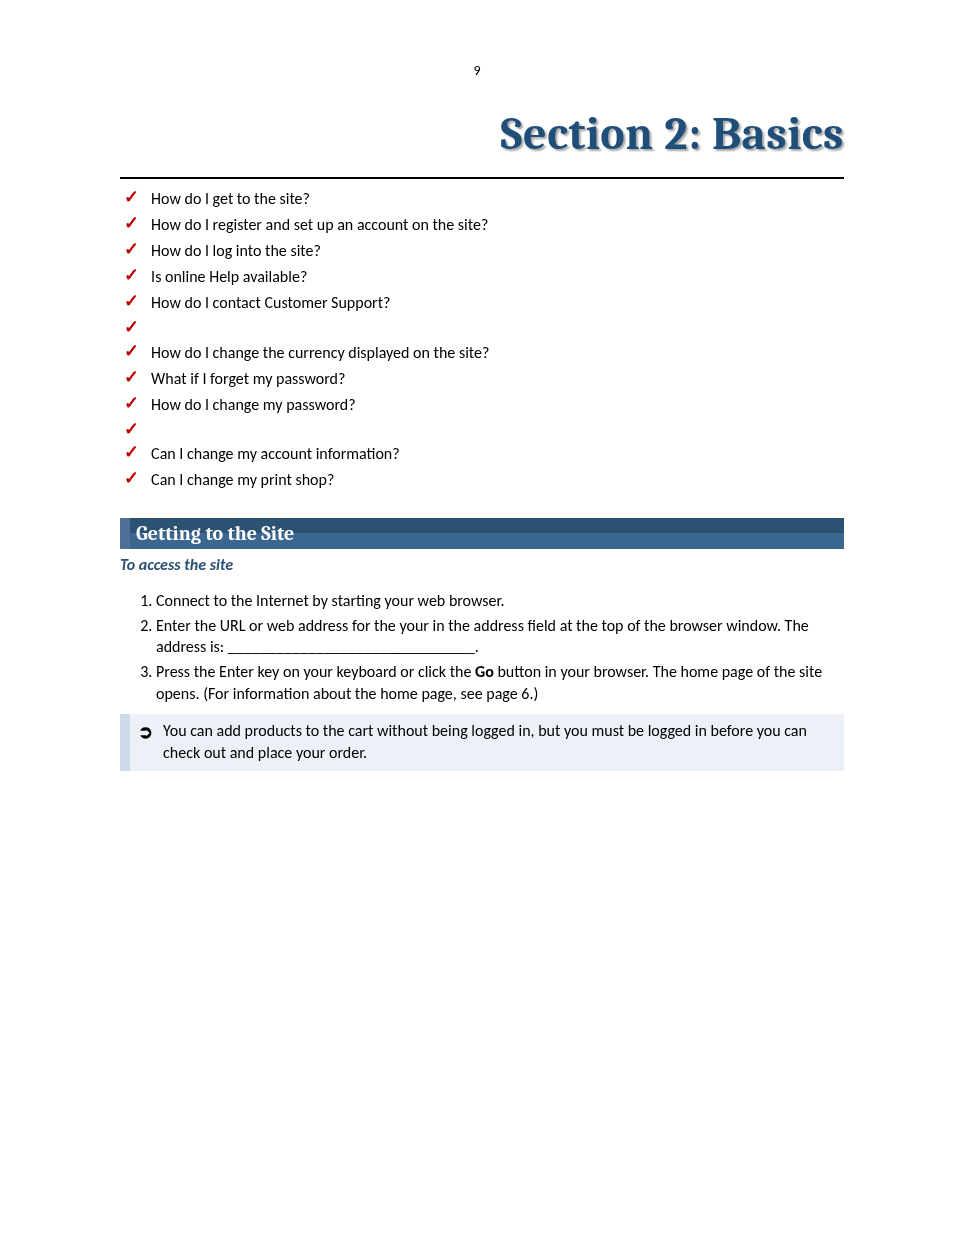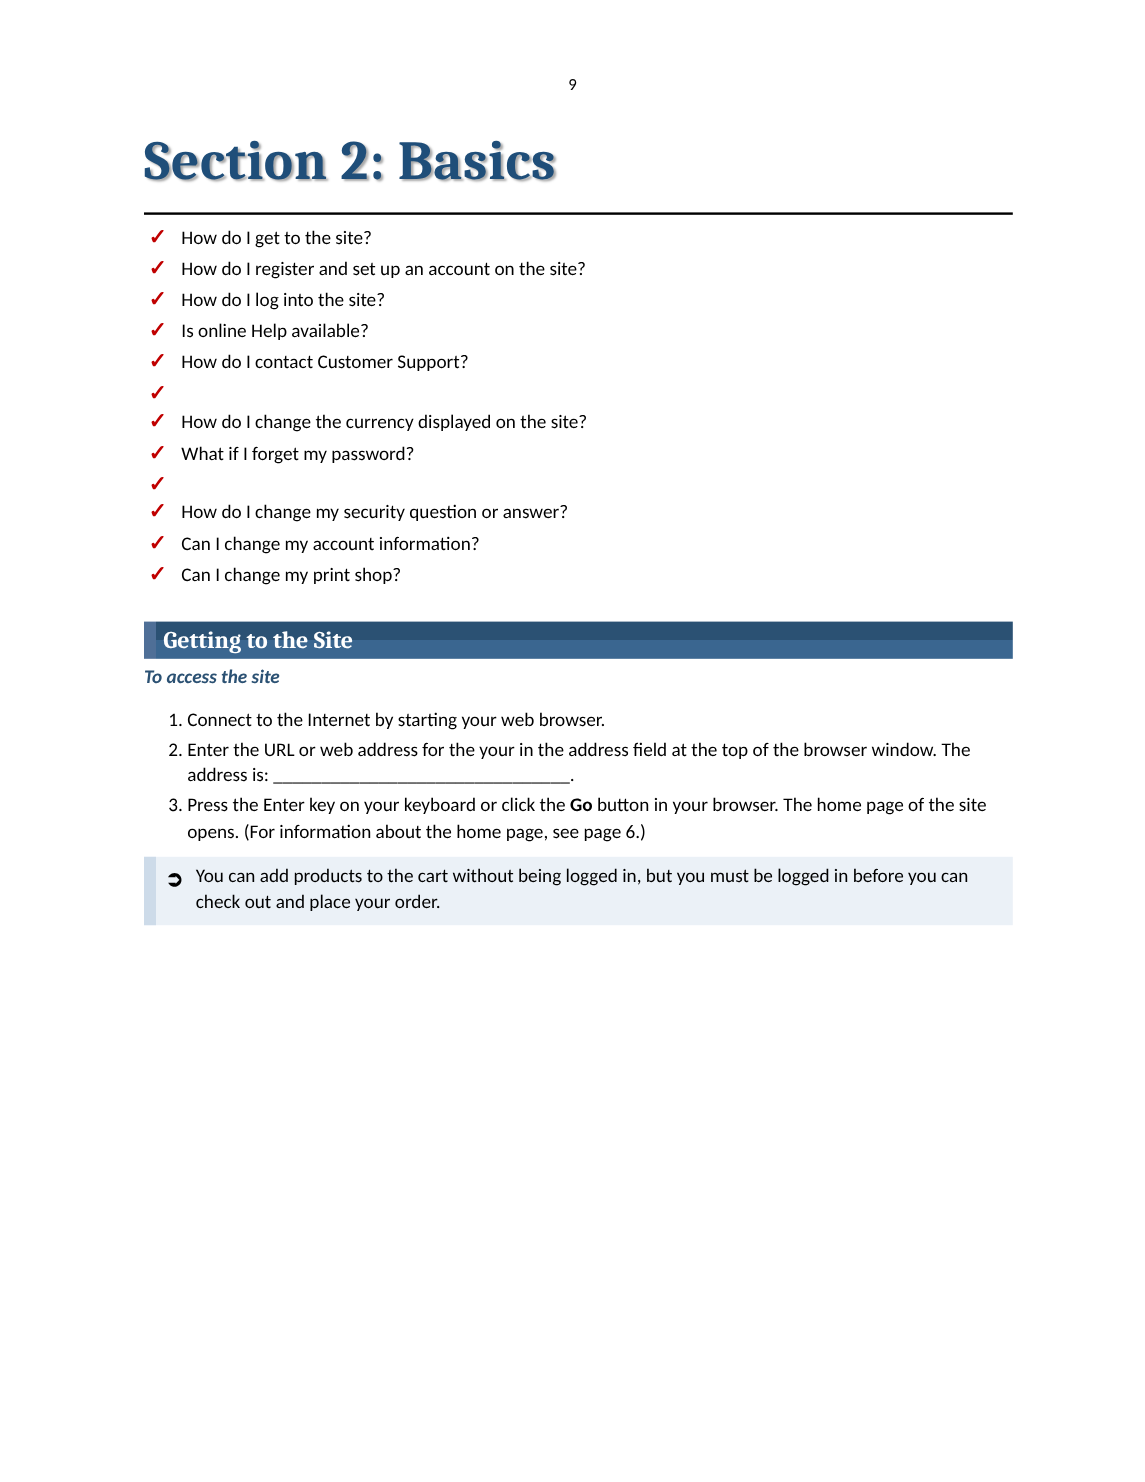--- a/index.html
+++ b/index.html
@@ -26,20 +26,21 @@
     color: #000;
   }
   h1.section-title {
     font-family: "Cambria", "Times New Roman", Georgia, serif;
     font-weight: 700;
     font-size: 46px;
     color: #1f4e79;
     text-shadow: 2px 2px 2px rgba(0,0,0,0.35);
     margin: 48px 0 16px 0;
     letter-spacing: 0.5px;
+    text-align: right;
   }
   .h1-rule {
     border: none;
     border-top: 2px solid #000;
     margin: 0 0 8px 0;
   }
   .intro-line {
     font-weight: 700;
     font-size: 16px;
     margin: 6px 0 10px 0;
@@ -154,24 +155,24 @@
     <li>
         <span class="check-icon">✓</span>
         <span class="check-text">How do I change the currency displayed on the site?</span>
       </li>
     <li>
         <span class="check-icon">✓</span>
         <span class="check-text">What if I forget my password?</span>
       </li>
     <li>
         <span class="check-icon">✓</span>
-      </li>
-    <li>
-        <span class="check-icon">✓</span>
-        <span class="check-text">How do I change my security question or answer?</span>
+        <span class="check-text">How do I change my password?</span>
+      </li>
+    <li>
+        <span class="check-icon">✓</span>
       </li>
     <li>
         <span class="check-icon">✓</span>
         <span class="check-text">Can I change my account information?</span>
       </li>
     <li>
         <span class="check-icon">✓</span>
         <span class="check-text">Can I change my print shop?</span>
       </li>
   </ul>

